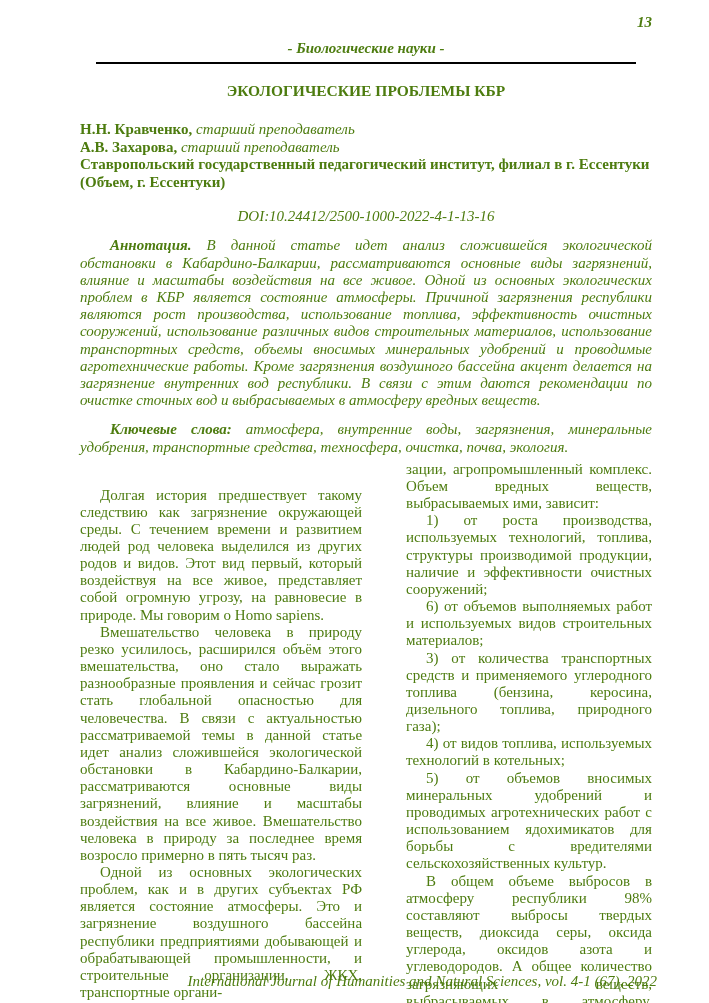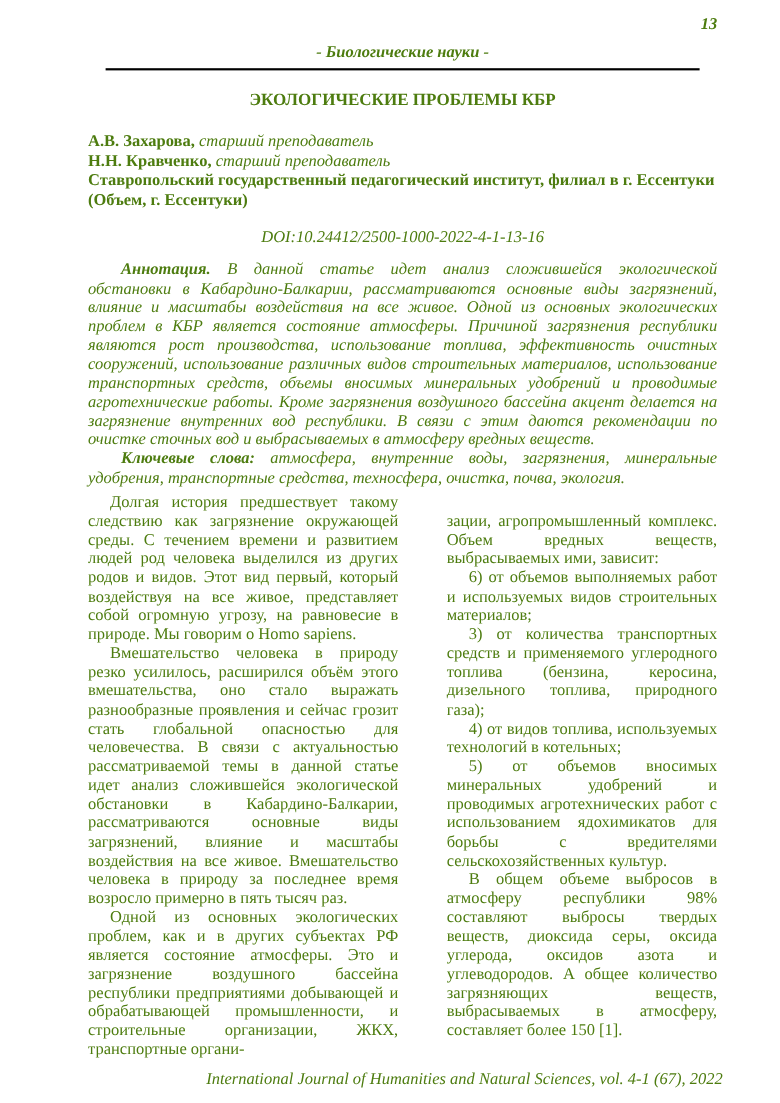--- a/index.html
+++ b/index.html
@@ -53,21 +53,21 @@
     margin-top: 17px;
     line-height: 17px;
   }
   .abstract, .keywords {
     margin: 0;
     text-align: justify;
     font-style: italic;
     line-height: 17.2px;
   }
   .abstract { margin-top: 12px; text-indent: 30px; }
-  .keywords { text-indent: 30px; }
+  .keywords { text-indent: 30px; margin-top: 12px; }
   .abstract .lead, .keywords .lead { font-weight: bold; font-style: italic; }
   .columns {
     display: flex;
     gap: 16px;
     margin-top: 5px;
     align-items: center;
   }
   .col { line-height: 17.15px; }
   .col-left  { width: 297px; }
   .col-right { width: 259px; margin-left: 28px; }
@@ -94,40 +94,41 @@
 
   <div class="pagenum">13</div>
 
   <div class="running-head">- Биологические науки -</div>
 
   <div class="header-rule"></div>
 
   <h1 class="title">ЭКОЛОГИЧЕСКИЕ ПРОБЛЕМЫ КБР</h1>
 
   <div class="authors">
+    <div><span class="author-name">Н.Н. Кравченко,</span><span class="author-role"> старший преподаватель</span></div>
     <div><span class="author-name">А.В. Захарова,</span><span class="author-role"> старший преподаватель</span></div>
-    <div><span class="author-name">Н.Н. Кравченко,</span><span class="author-role"> старший преподаватель</span></div>
     <div class="affil">Ставропольский государственный педагогический институт, филиал в г. Ессентуки</div>
     <div class="affil">(Объем, г. Ессентуки)</div>
   </div>
 
   <div class="doi">DOI:10.24412/2500-1000-2022-4-1-13-16</div>
 
   <p class="abstract"><span class="lead">Аннотация.</span><span> В данной статье идет анализ сложившейся экологической обстановки в Кабардино-Балкарии, рассматриваются основные виды загрязнений, влияние и масштабы воздействия на все живое. Одной из основных экологических проблем в КБР является состояние атмосферы. Причиной загрязнения республики являются рост производства, использование топлива, эффективность очистных сооружений, использование различных видов строительных материалов, использование транспортных средств, объемы вносимых минеральных удобрений и проводимые агротехнические работы. Кроме загрязнения воздушного бассейна акцент делается на загрязнение внутренних вод республики. В связи с этим даются рекомендации по очистке сточных вод и выбрасываемых в атмосферу вредных веществ.</span></p>
 
   <p class="keywords"><span class="lead">Ключевые слова:</span><span> атмосфера, внутренние воды, загрязнения, минеральные удобрения, транспортные средства, техносфера, очистка, почва, экология.</span></p>
 
   <div class="columns">
     <div class="col col-left">
         <p class="para">Долгая история предшествует такому следствию как загрязнение окружающей среды. С течением времени и развитием людей род человека выделился из других родов и видов. Этот вид первый, который воздействуя на все живое, представляет собой огромную угрозу, на равновесие в природе. Мы говорим о Homo sapiens.</p>
         <p class="para">Вмешательство человека в природу резко усилилось, расширился объём этого вмешательства, оно стало выражать разнообразные проявления и сейчас грозит стать глобальной опасностью для человечества. В связи с актуальностью рассматриваемой темы в данной статье идет анализ сложившейся экологической обстановки в Кабардино-Балкарии, рассматриваются основные виды загрязнений, влияние и масштабы воздействия на все живое. Вмешательство человека в природу за последнее время возросло примерно в пять тысяч раз.</p>
         <p class="para">Одной из основных экологических проблем, как и в других субъектах РФ является состояние атмосферы. Это и загрязнение воздушного бассейна республики предприятиями добывающей и обрабатывающей промышленности, и строительные организации, ЖКХ, транспортные органи-</p>
       </div>
     <div class="col col-right">
         <p class="para noindent">зации, агропромышленный комплекс. Объем вредных веществ, выбрасываемых ими, зависит:</p>
+        <p class="para">1) от роста производства, используемых технологий, топлива, структуры производимой продукции, наличие и эффективности очистных сооружений;</p>
         <p class="para">6) от объемов выполняемых работ и используемых видов строительных материалов;</p>
         <p class="para">3) от количества транспортных средств и применяемого углеродного топлива (бензина, керосина, дизельного топлива, природного газа);</p>
         <p class="para">4) от видов топлива, используемых технологий в котельных;</p>
         <p class="para">5) от объемов вносимых минеральных удобрений и проводимых агротехнических работ с использованием ядохимикатов для борьбы с вредителями сельскохозяйственных культур.</p>
         <p class="para">В общем объеме выбросов в атмосферу республики 98% составляют выбросы твердых веществ, диоксида серы, оксида углерода, оксидов азота и углеводородов. А общее количество загрязняющих веществ, выбрасываемых в атмосферу, составляет более 150 [1].</p>
       </div>
   </div>
 
   <div class="footer">International Journal of Humanities and Natural Sciences, vol. 4-1 (67), 2022</div>
 

